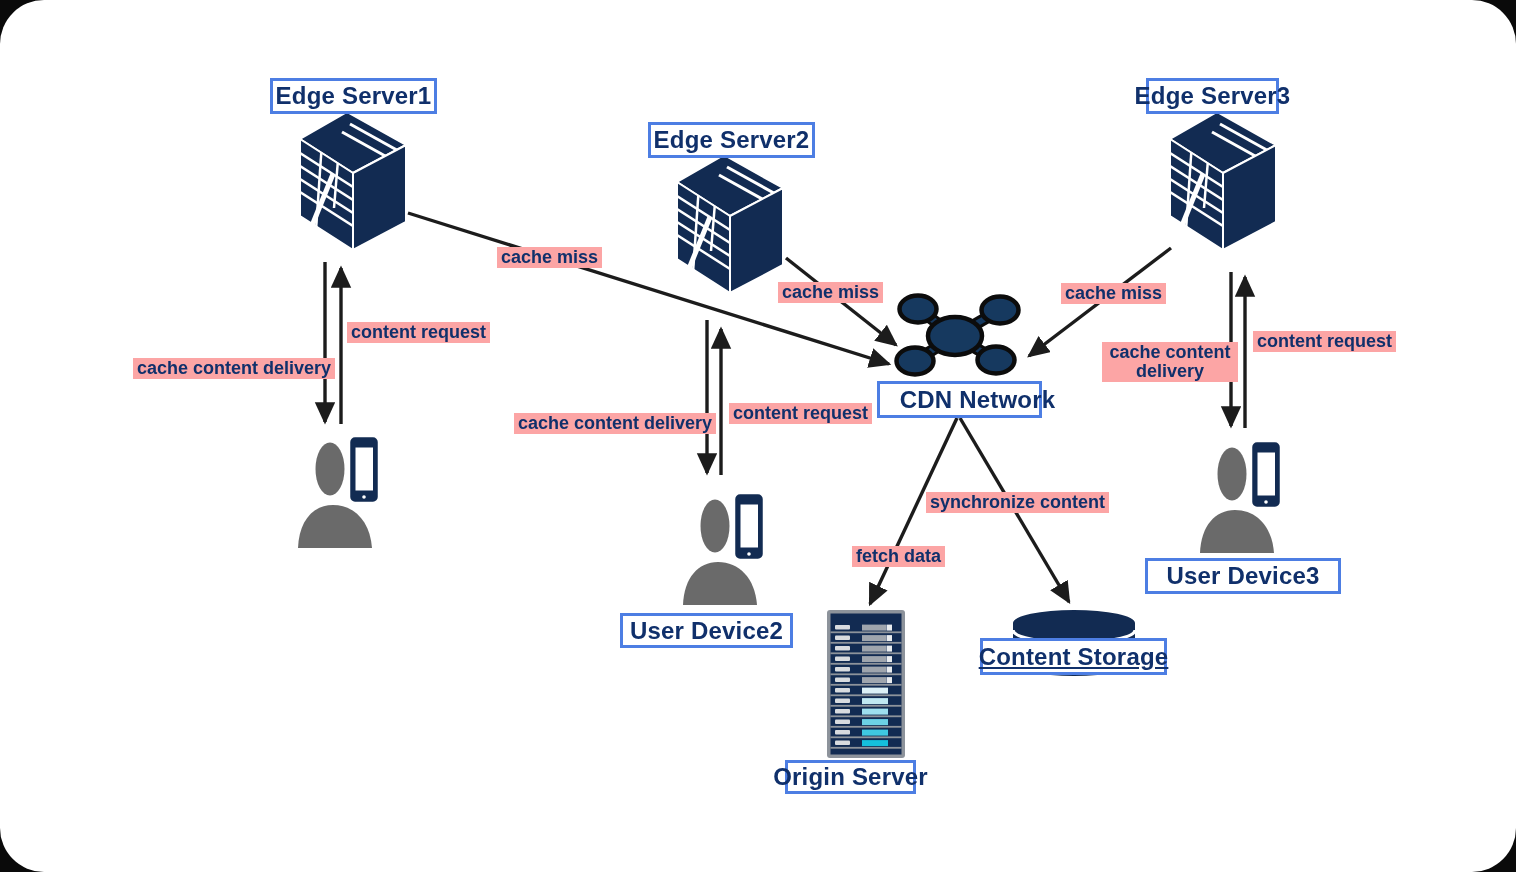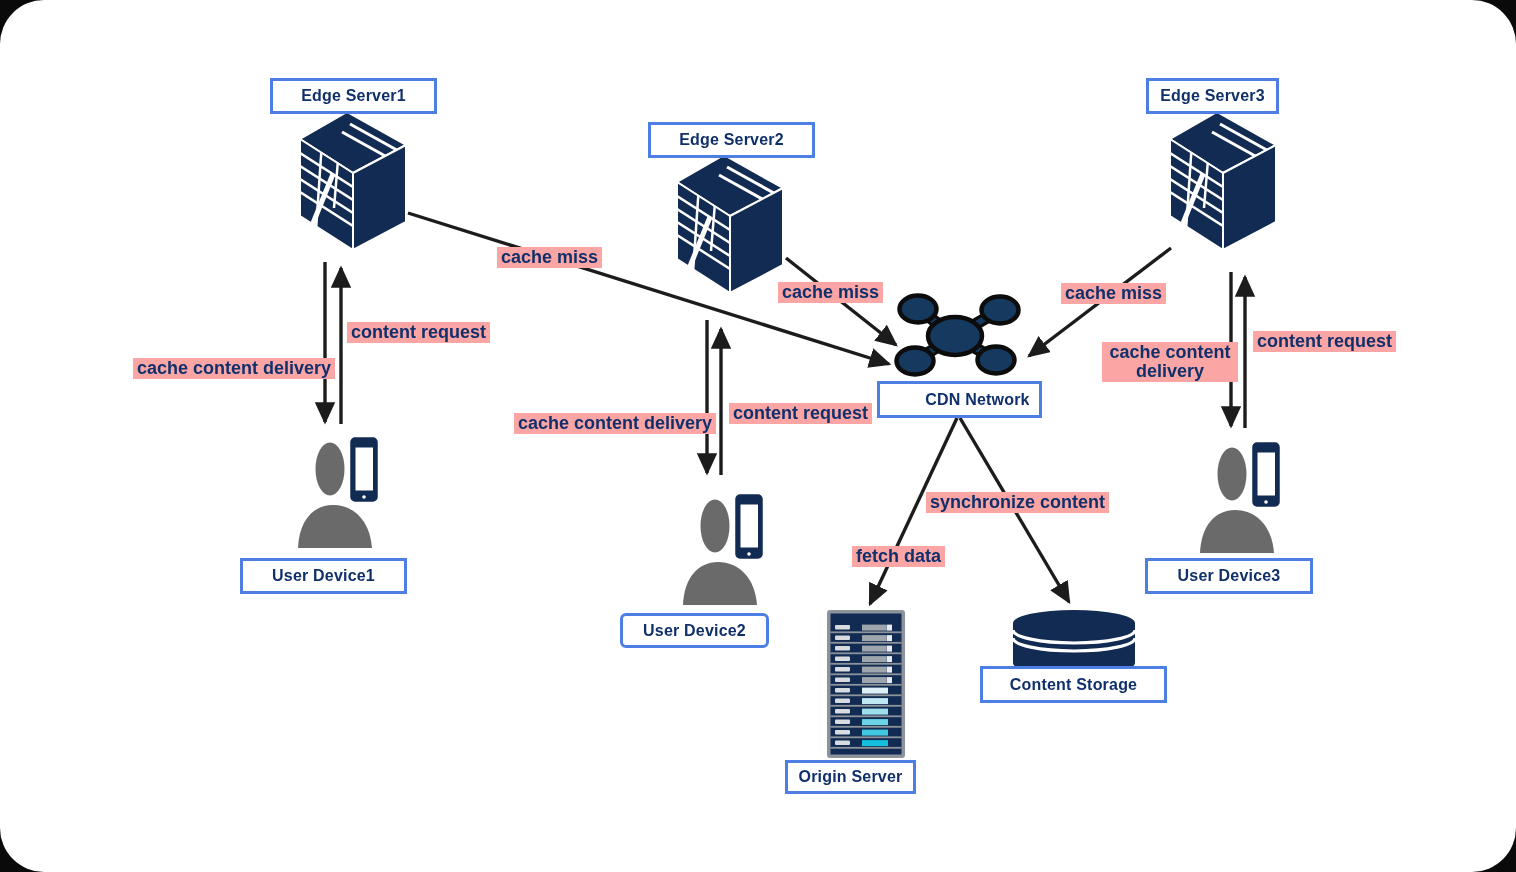--- a/index.html
+++ b/index.html
@@ -5,21 +5,21 @@
   html,body{margin:0;padding:0;background:#0a0a0a;}
   .stage{
     position:relative;width:1516px;height:872px;background:#ffffff;
     border-radius:44px;overflow:hidden;
     font-family:"Liberation Sans",sans-serif;
   }
   .layer{position:absolute;left:0;top:0;}
   .label-box{
     position:absolute;display:flex;align-items:center;justify-content:center;
     background:#ffffff;border:3px solid #4d7ee3;box-sizing:border-box;
-    color:#10306b;font-weight:700;font-size:16px;white-space:nowrap;
+    color:#10306b;font-weight:700;font-size:24px;white-space:nowrap;
     letter-spacing:.2px;
   }
   .edge-label{
     position:absolute;background:#fca5a5;color:#10306b;font-weight:700;
     font-size:18px;white-space:nowrap;padding:1px 4px;line-height:1.05;
   }
   .edge-label.wrap{white-space:normal;text-align:center;width:128px;}
 </style>
 </head>
 <body>
@@ -192,26 +192,25 @@
     <g transform="translate(1013,610)">
       <path d="M0,13 A61,13 0 0 1 122,13 L122,53 A61,13 0 0 1 0,53 Z" fill="#122b52"></path>
       <path d="M0,20 A61,13 0 0 0 122,20" fill="none" stroke="#ffffff" stroke-width="3.2"></path>
       <path d="M0,28 A61,13 0 0 0 122,28" fill="none" stroke="#ffffff" stroke-width="3.2"></path>
     </g>
   </svg>
 
   <div class="label-box" style="left:270px;top:78px;width:167px;height:36px;">Edge Server1</div>
   <div class="label-box" style="left:648px;top:122px;width:167px;height:36px;">Edge Server2</div>
   <div class="label-box" style="left:1146px;top:78px;width:133px;height:36px;">Edge Server3</div>
-  <div class="label-box" style="left:240px;top:558px;width:167px;height:36px;">User Device1</div>
-  <div class="label-box" style="left:620px;top:613px;width:149px;height:35px;border-radius:6px;">User Device2</div>
-  <div class="label-box" style="left:1145px;top:558px;width:168px;height:36px;">User Device3</div>
+  <div class="label-box" style="left:620px;top:613px;width:173px;height:35px;">User Device2</div>
+  <div class="label-box" style="left:1145px;top:558px;width:196px;height:36px;">User Device3</div>
   <div class="label-box" style="left:877px;top:381px;width:165px;height:37px;padding-left:36px;">CDN Network</div>
   <div class="label-box" style="left:785px;top:760px;width:131px;height:34px;">Origin Server</div>
-  <div class="label-box" style="left:980px;top:666px;width:187px;height:37px;">Content Storage</div>
+  <div class="label-box" style="left:980px;top:638px;width:187px;height:37px;text-decoration:underline;">Content Storage</div>
 
   <div class="edge-label" style="left:347px;top:322px;">content request</div>
   <div class="edge-label" style="left:133px;top:358px;">cache content delivery</div>
   <div class="edge-label" style="left:497px;top:247px;">cache miss</div>
 
   <div class="edge-label" style="left:729px;top:403px;">content request</div>
   <div class="edge-label" style="left:514px;top:413px;">cache content delivery</div>
   <div class="edge-label" style="left:778px;top:282px;">cache miss</div>
 
   <div class="edge-label" style="left:1253px;top:331px;">content request</div>

